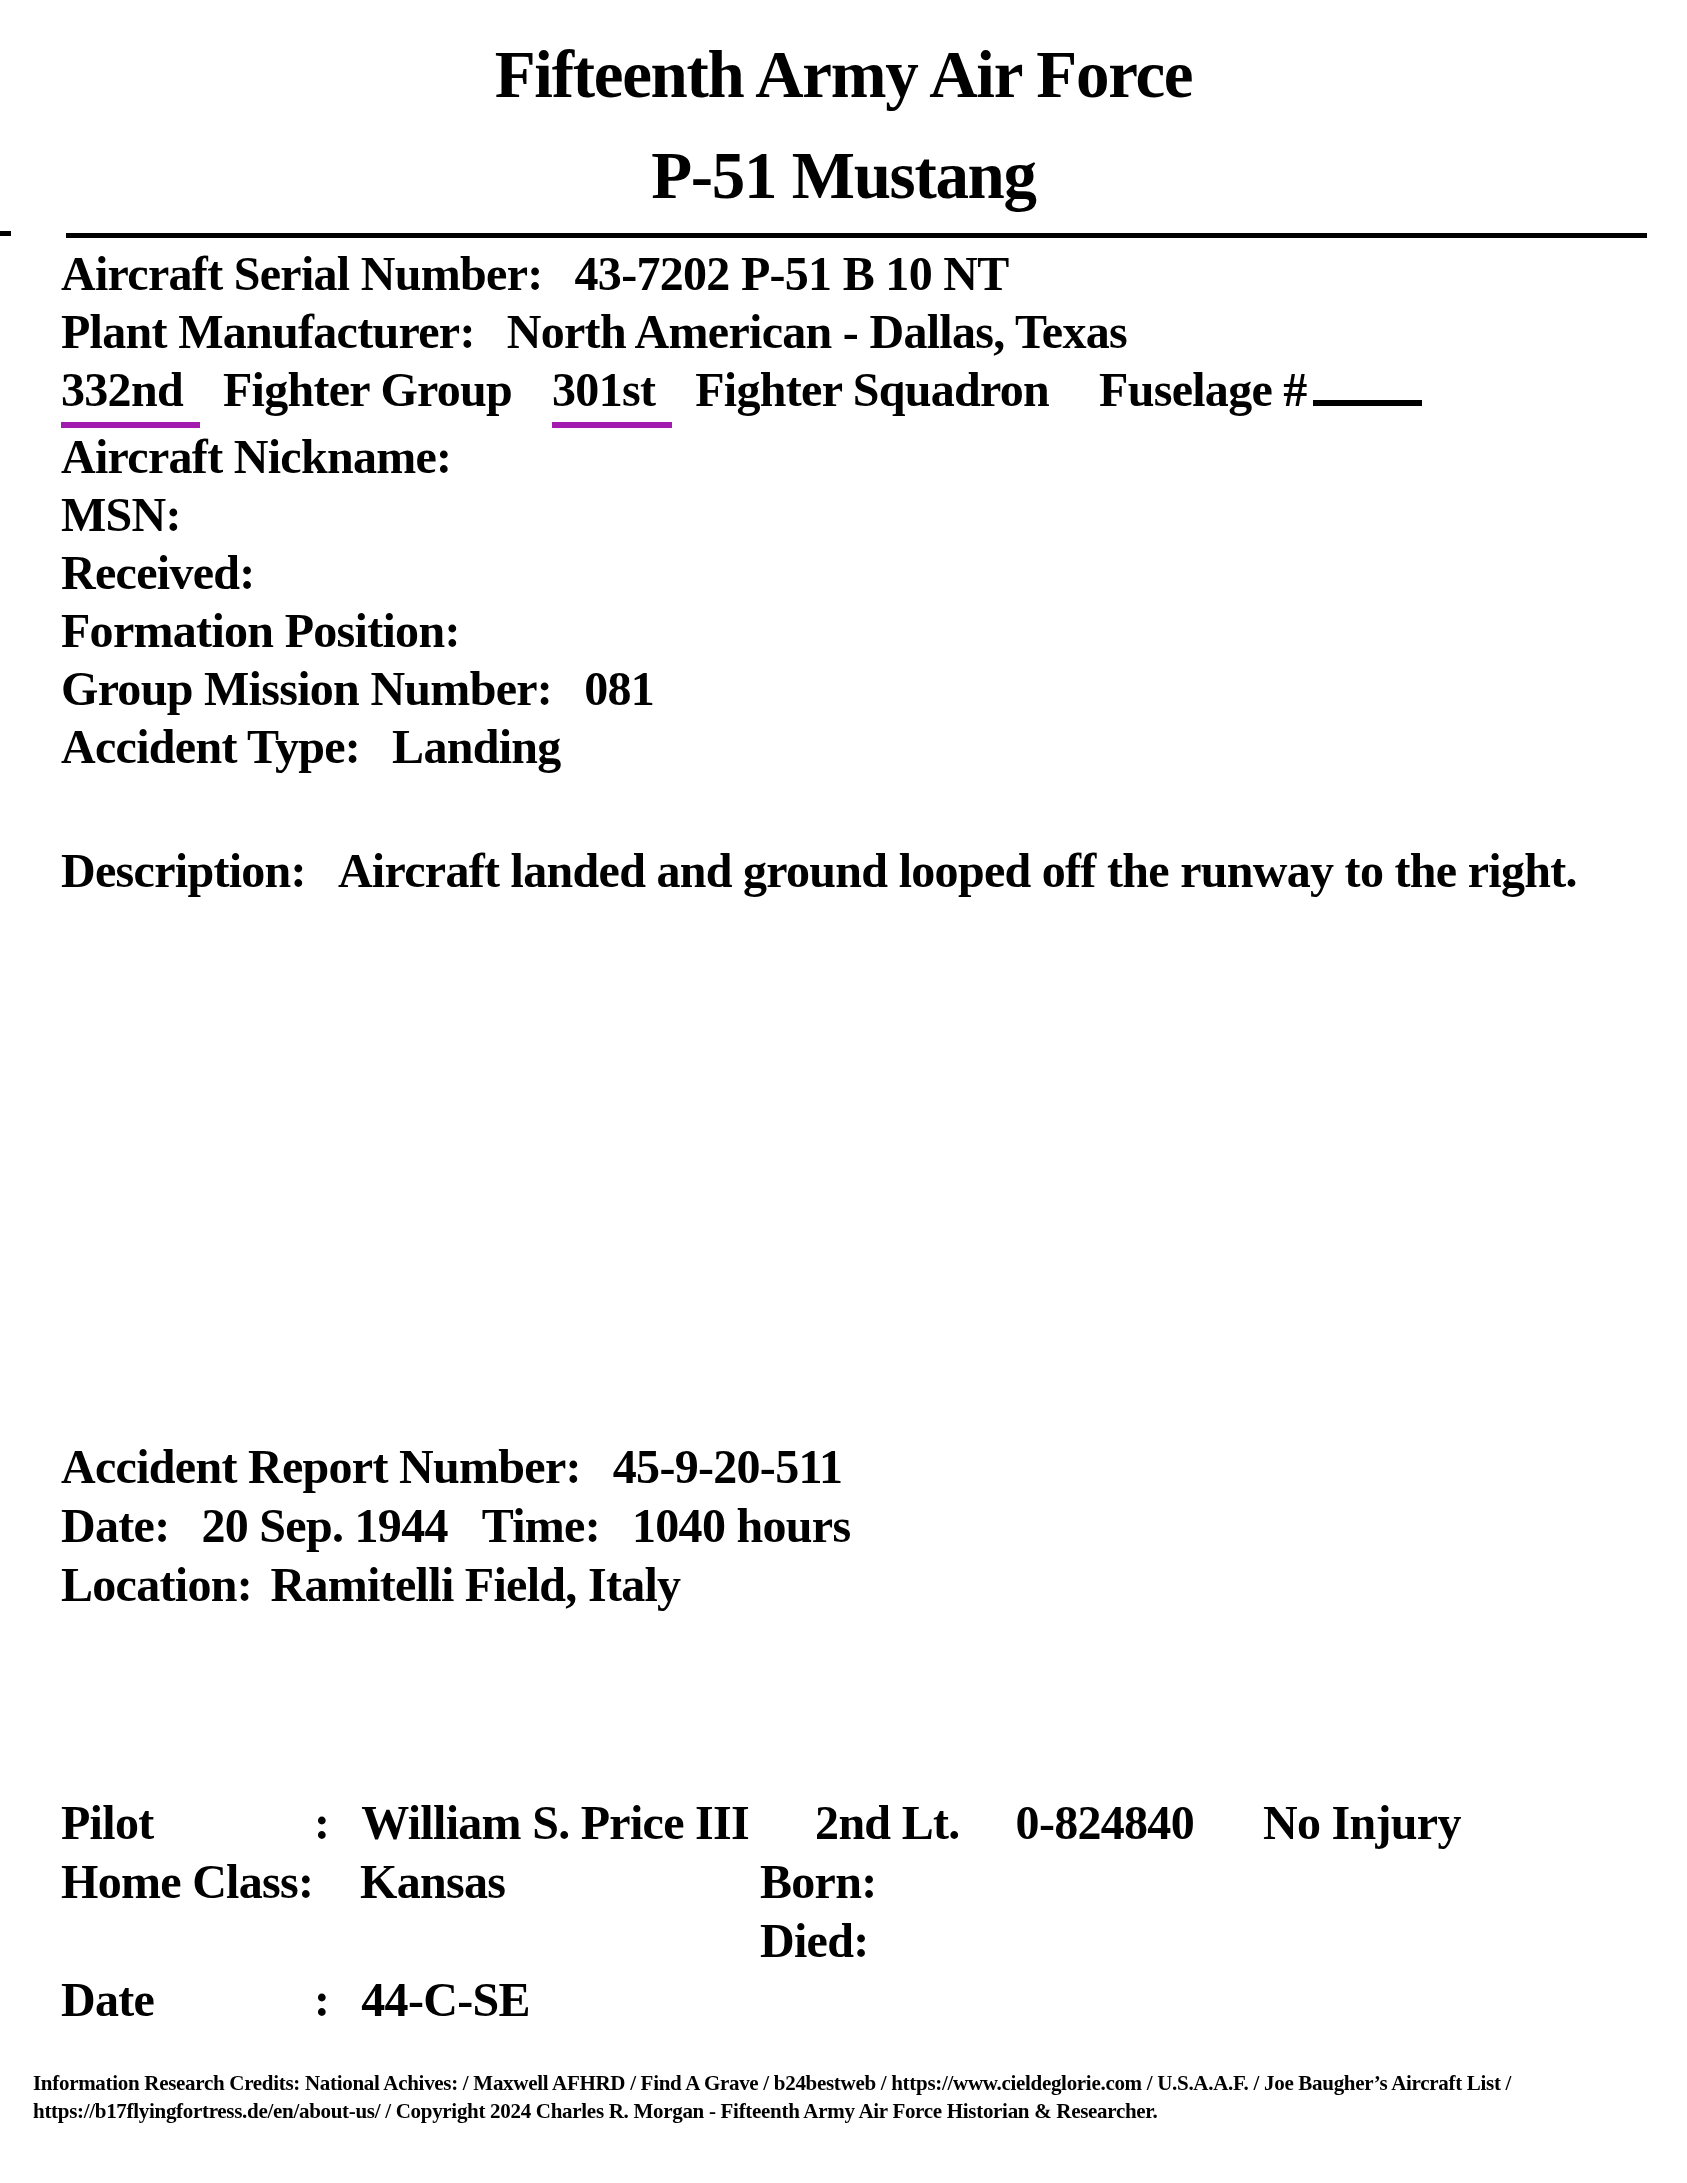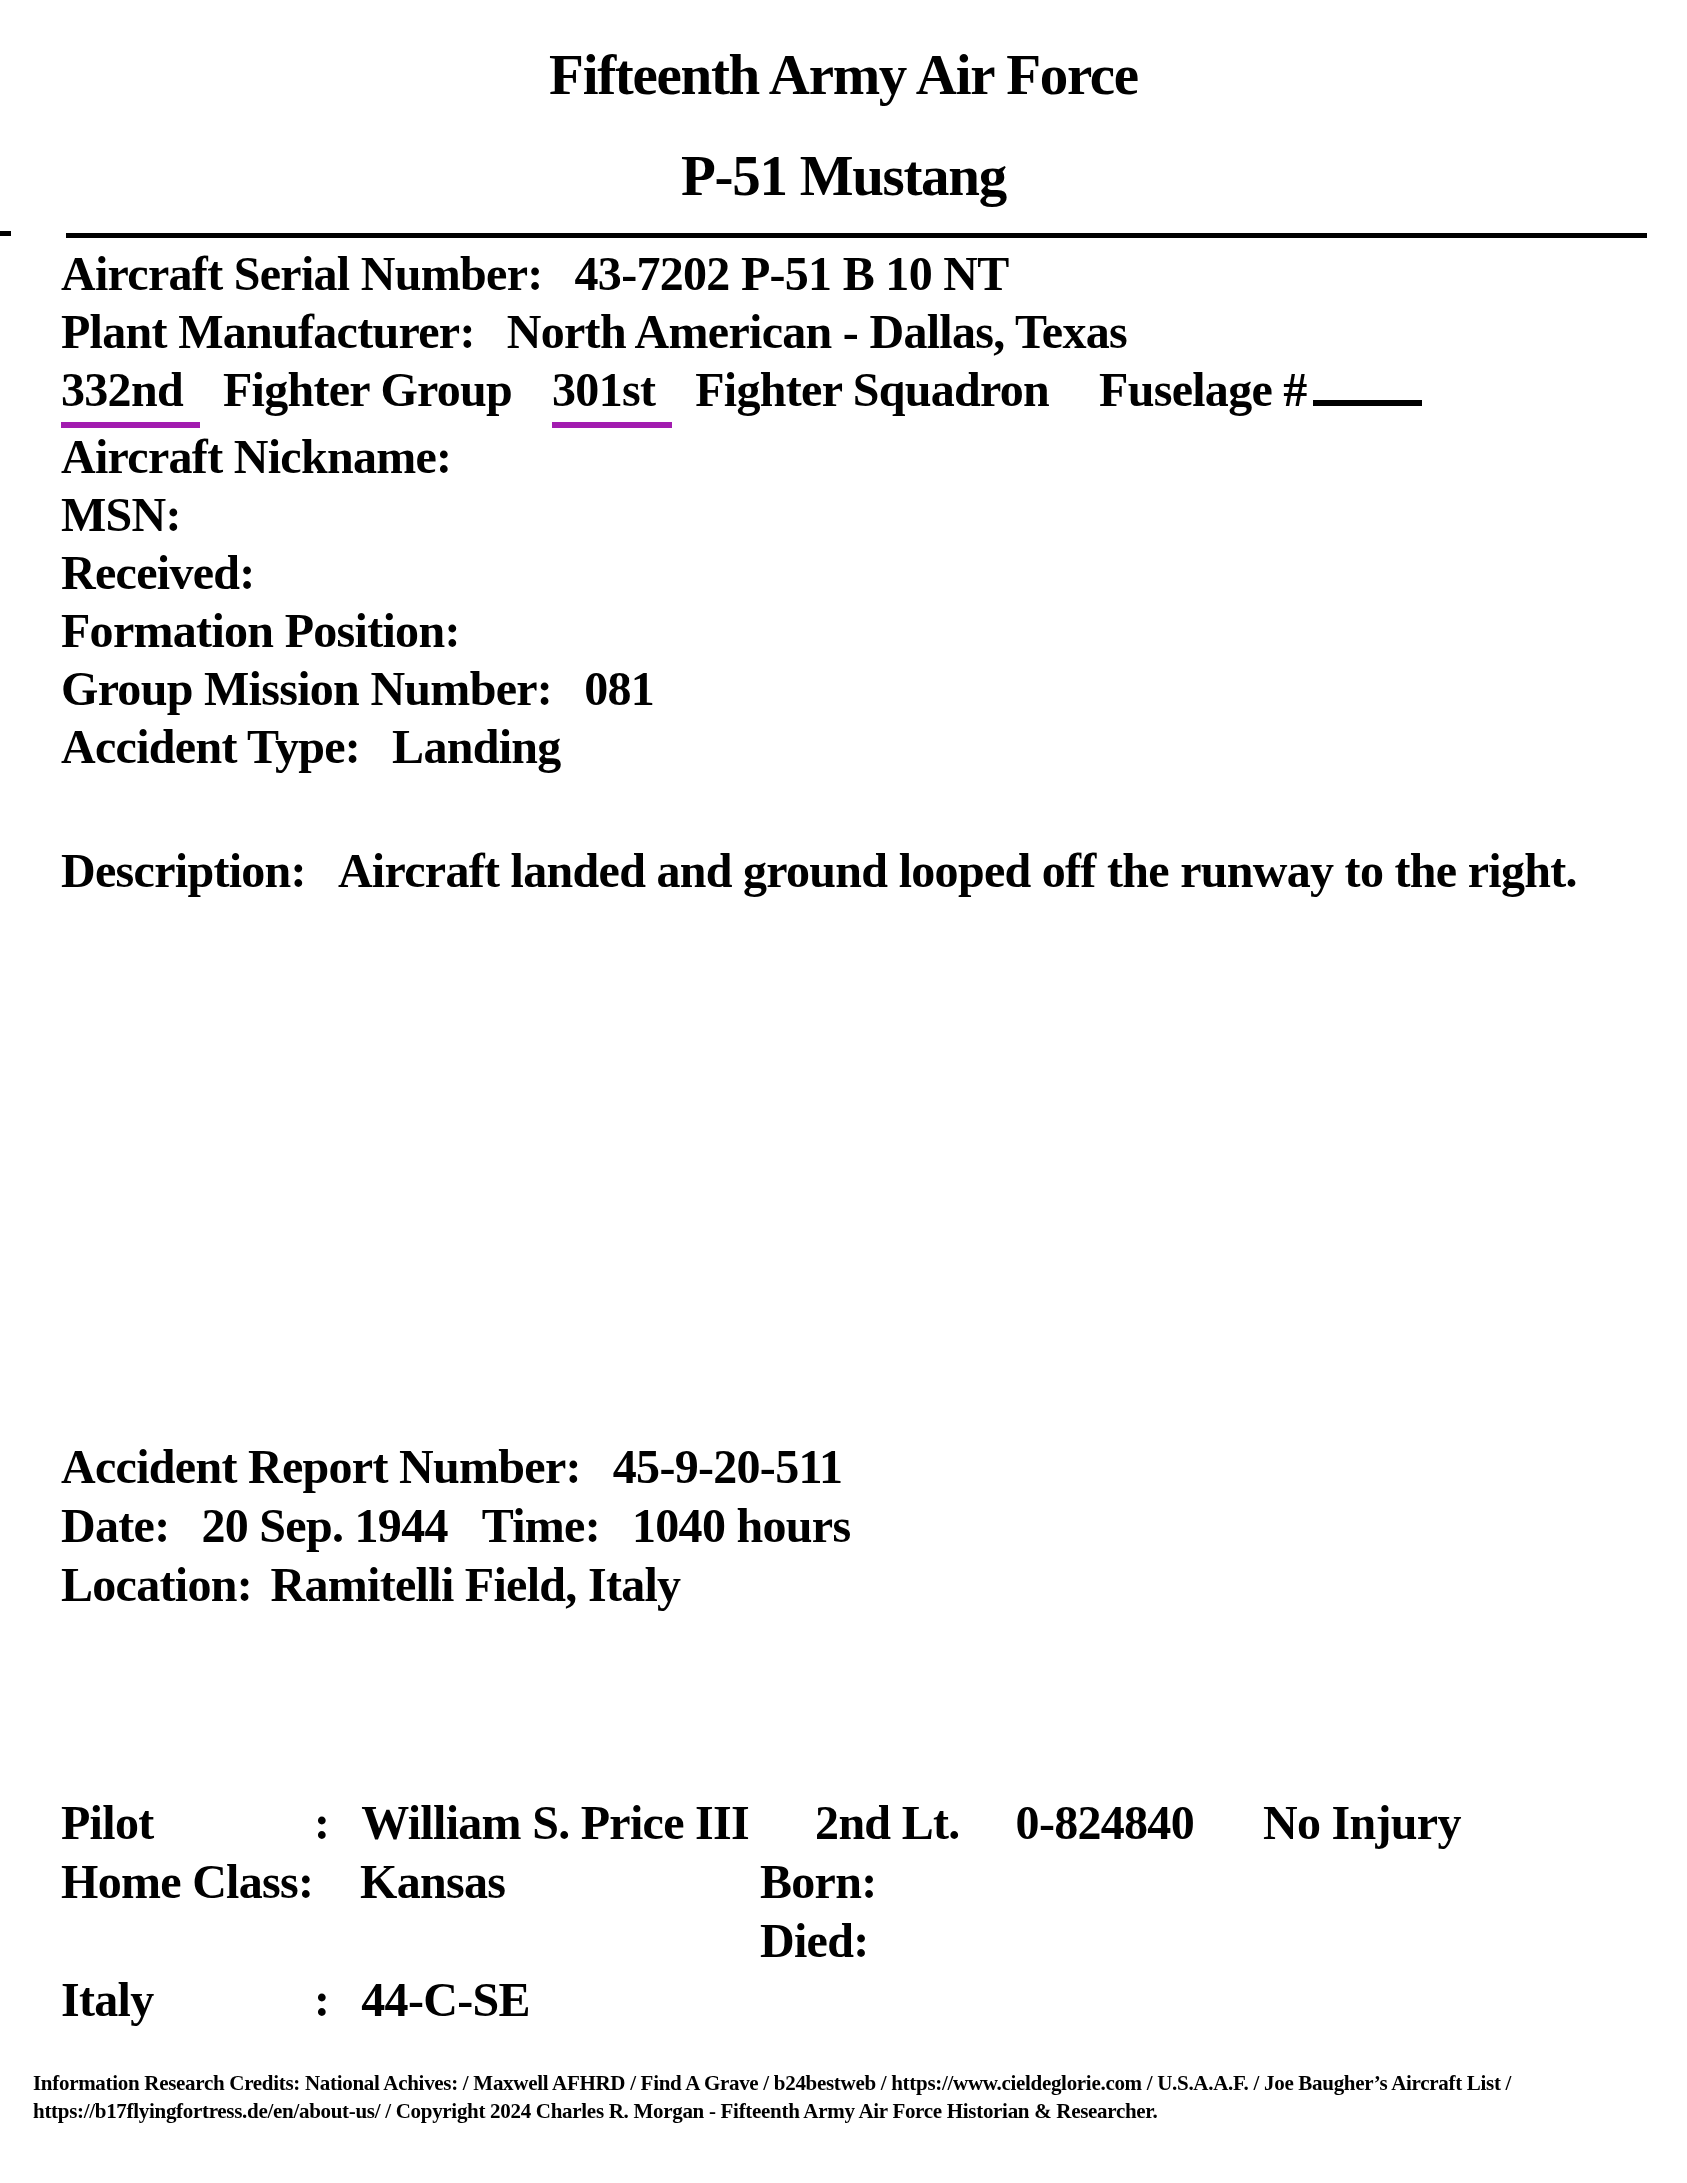--- a/index.html
+++ b/index.html
@@ -13,21 +13,21 @@
     font-weight: bold;
     overflow: hidden;
   }
   
   .title-block {
     position: absolute;
     top: 24px;
     left: 0;
     right: 0;
     text-align: center;
-    font-size: 57px;
+    font-size: 67px;
     line-height: 101px;
     letter-spacing: -1.3px;
   }
   
   .divider {
     position: absolute;
     top: 233px;
     left: 66px;
     width: 1581px;
     height: 5.3px;
@@ -120,21 +120,21 @@
   <div class="bodytext accident-block">
     <div><span>Accident Report Number:</span><span class="val">45-9-20-511</span></div>
     <div><span>Date:</span><span class="val">20 Sep. 1944</span><span class="seg-time">Time:</span><span class="val">1040 hours</span></div>
     <div><span>Location:</span><span class="val-tight">Ramitelli Field, Italy</span></div>
   </div>
 
   <div class="bodytext pilot-block">
     <div><span class="tab-label">Pilot</span><span>:</span><span class="val">William S. Price III</span><span class="seg-rank">2nd Lt.</span><span class="seg-serial">0-824840</span><span class="seg-injury">No Injury</span></div>
     <div><span class="homestate-label">Home Class:</span><span class="homestate-value">Kansas</span><span>Born:</span><span class="val"></span></div>
     <div><span class="died-spacer"></span><span>Died:</span><span class="val"></span></div>
-    <div><span class="tab-label">Italy</span><span>:</span><span class="val">44-C-SE</span></div>
+    <div><span class="tab-label">Date</span><span>:</span><span class="val">44-C-SE</span></div>
   </div>
 
   <div class="footer">
     <div>Information Research Credits: National Achives: / Maxwell AFHRD / Find A Grave / b24bestweb / https://www.cieldeglorie.com / U.S.A.A.F. / Joe Baugher’s Aircraft List /</div>
     <div>https://b17flyingfortress.de/en/about-us/  / Copyright 2024 Charles R. Morgan  - Fifteenth Army Air Force Historian &amp; Researcher.</div>
   </div>
 
 </div>
 
 

